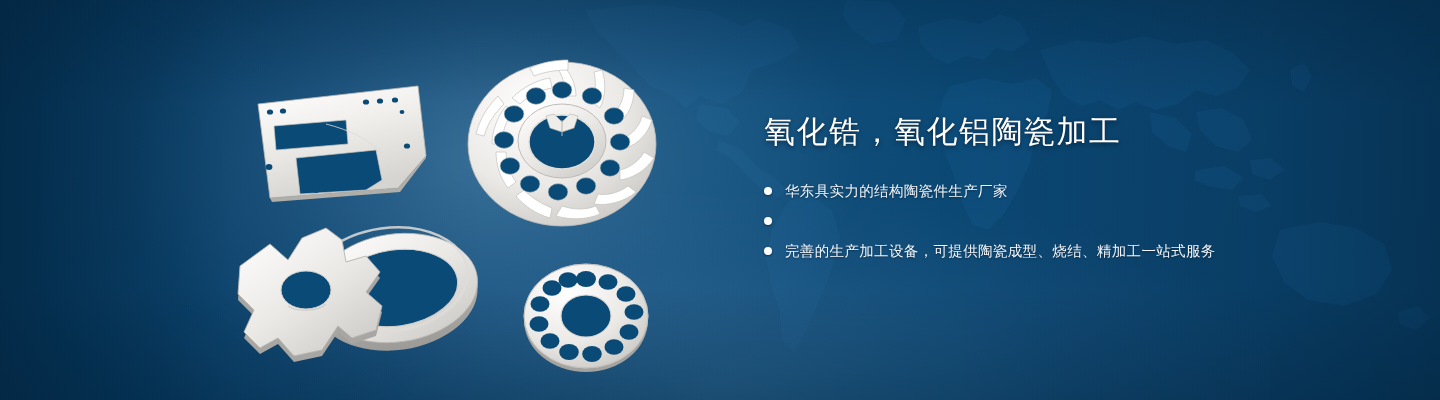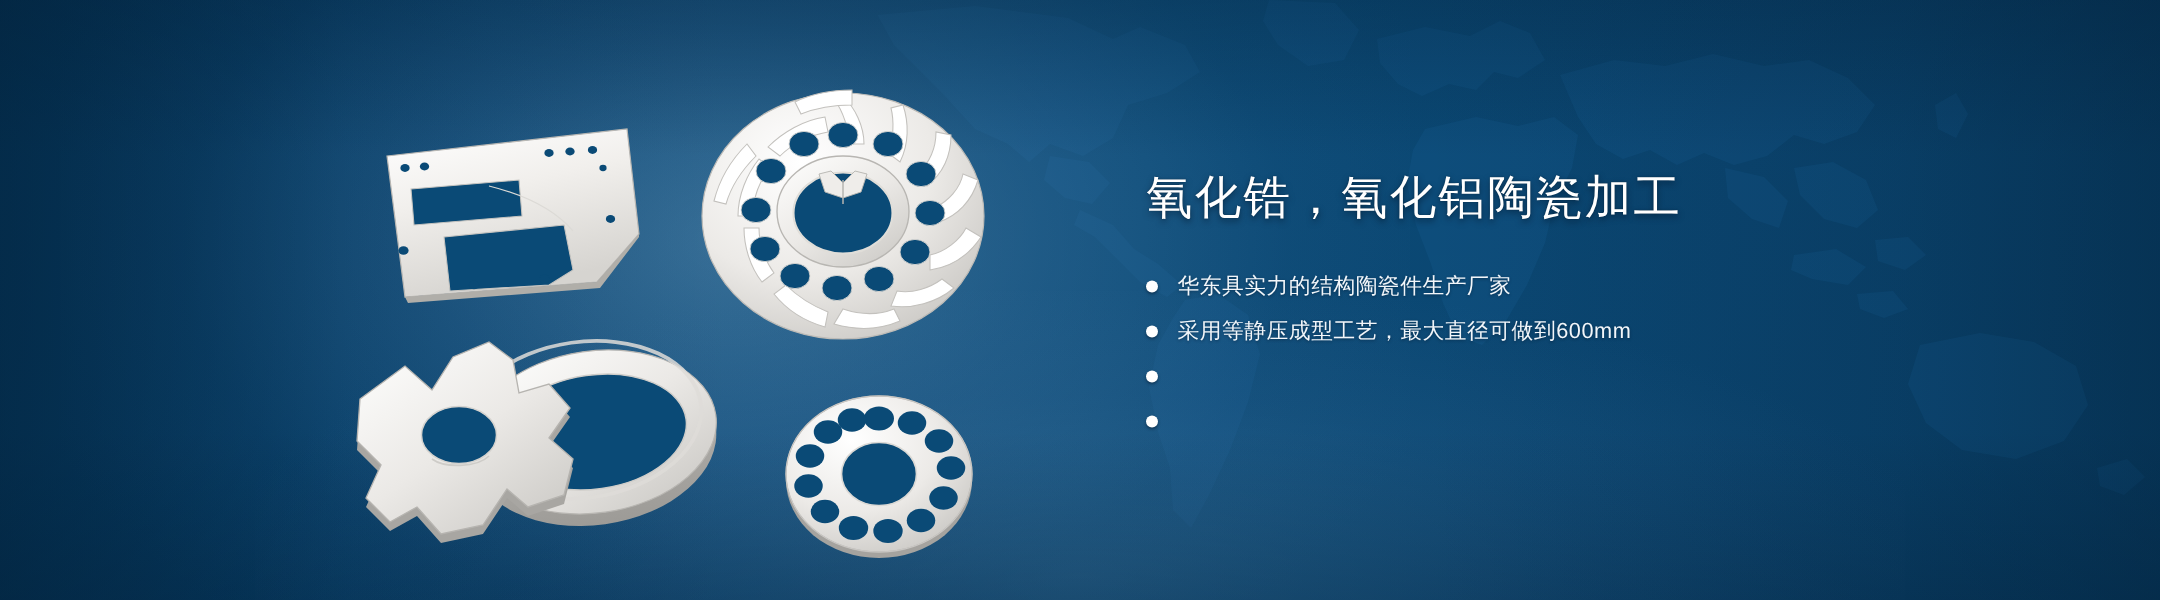--- a/index.html
+++ b/index.html
@@ -306,24 +306,21 @@
 
   <div class="copy">
     <h1 class="headline">氧化锆，氧化铝陶瓷加工</h1>
     <ul class="bullets">
       <li class="bullet">
         <span class="bullet-dot"></span>
         <span class="bullet-text">华东具实力的结构陶瓷件生产厂家</span>
       </li>
       <li class="bullet">
         <span class="bullet-dot"></span>
-        <span class="bullet-text">采用等静压成型工艺，最大直径可做到600mm</span>
       </li>
       <li class="bullet">
         <span class="bullet-dot"></span>
-      </li>
-      <li class="bullet">
-        <span class="bullet-dot"></span>
+        <span class="bullet-text">完善的生产加工设备，可提供陶瓷成型、烧结、精加工一站式服务</span>
       </li>
     </ul>
   </div>
 
 </div>
 
 </body></html>

